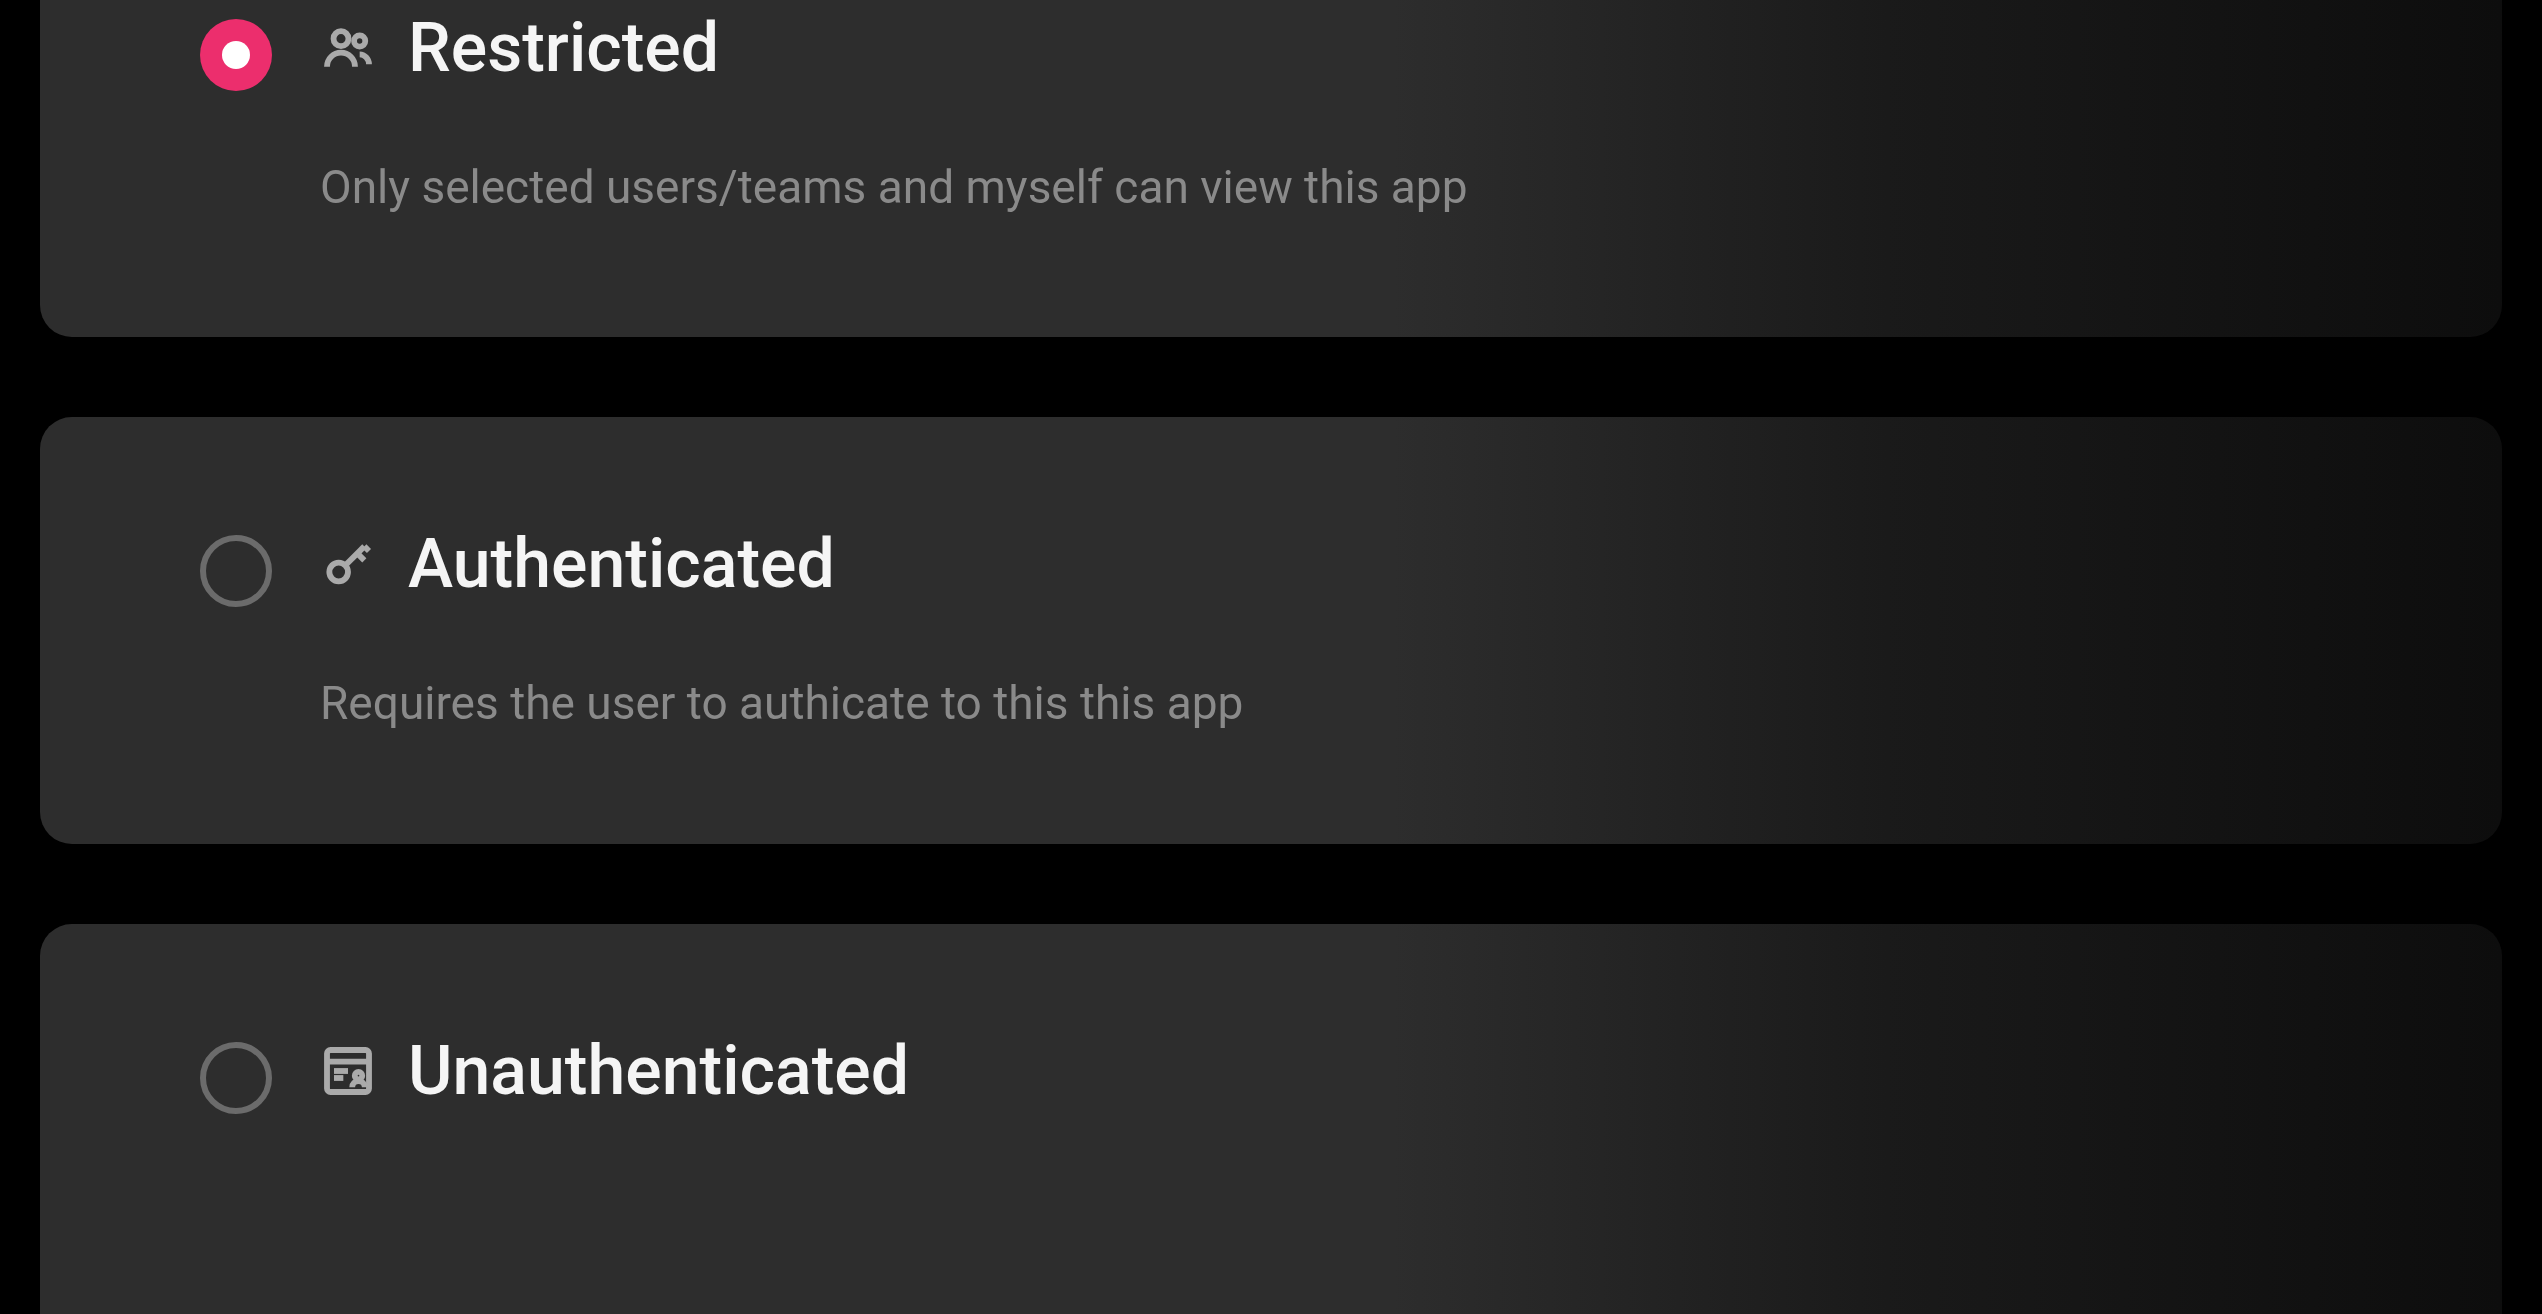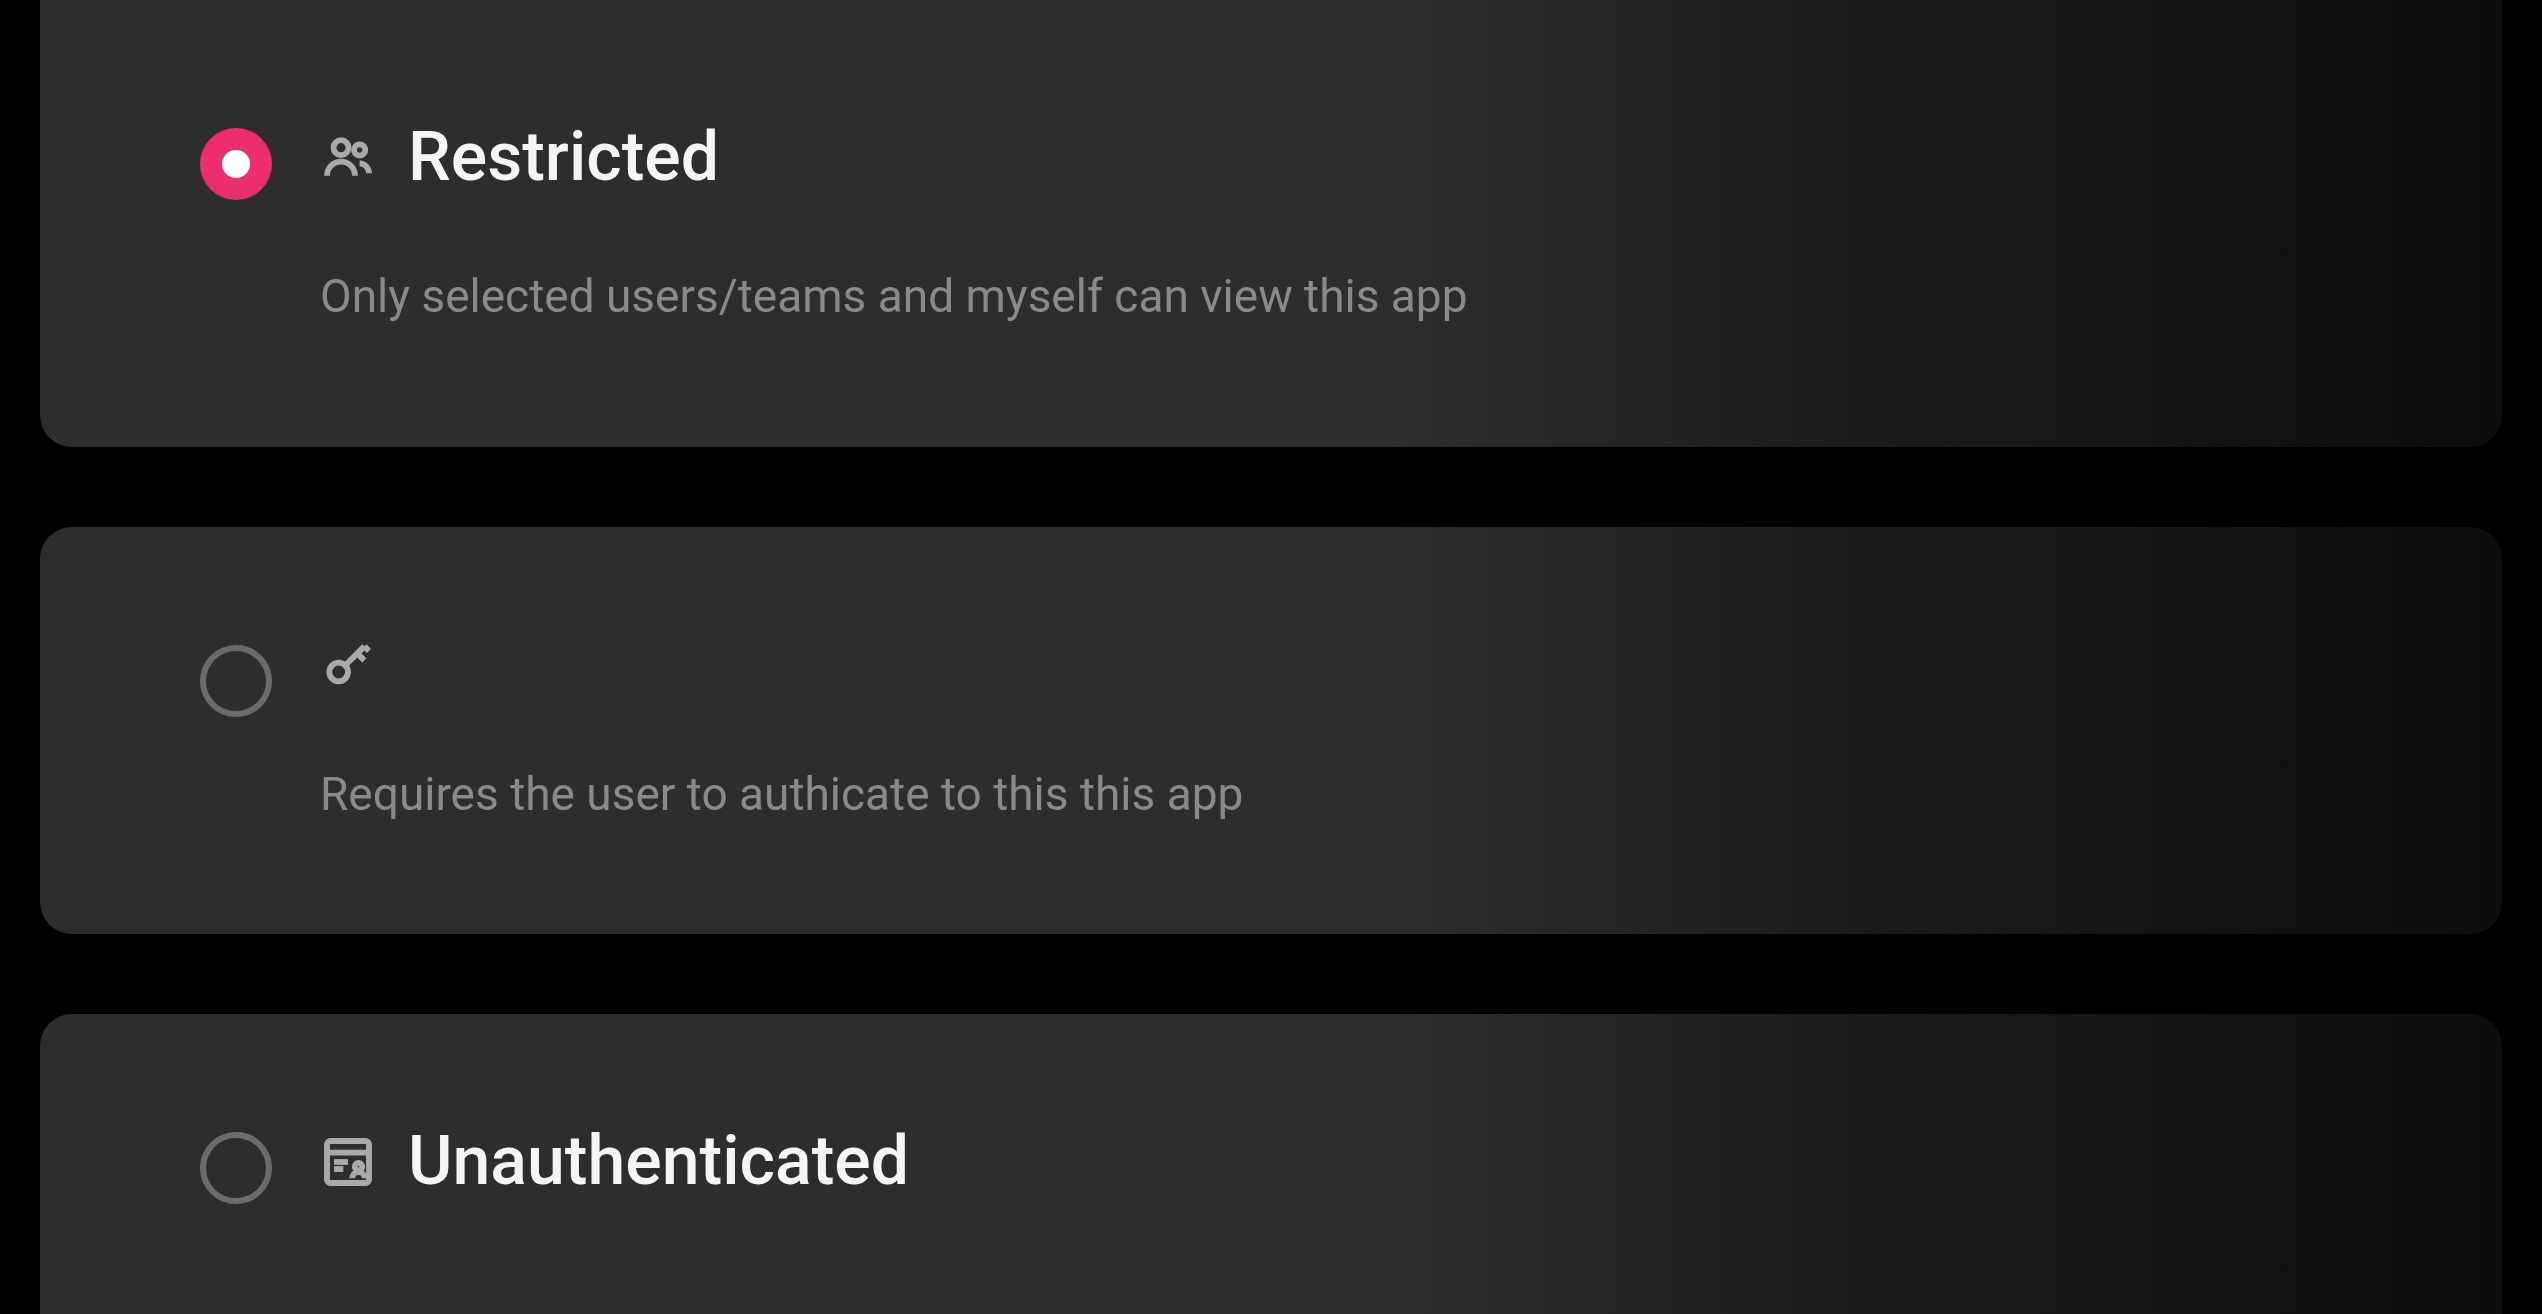--- a/index.html
+++ b/index.html
@@ -15,20 +15,21 @@
       padding: 0;
       overflow: hidden;
       border-radius: 40px;
     }
     .container {
       display: flex;
       flex-direction: column;
       gap: 80px;
       padding: 0 40px;
       height: 100%;
+      justify-content: flex-end;
     }
     .option-card {
       background: linear-gradient(90deg, #2d2d2d 0%, #2d2d2d 55%, #1a1a1a 75%, #0d0d0d 100%);
       border-radius: 32px;
       padding: 110px 160px;
       display: flex;
       align-items: flex-start;
       gap: 48px;
       cursor: pointer;
     }
@@ -136,20 +137,21 @@
     <div class="option-content">
       <div class="option-header">
         <span class="option-icon">
           <svg viewBox="0 0 24 24">
             <circle cx="8" cy="15" r="4"></circle>
             <path d="M11 12l8-8"></path>
             <path d="M16 7l3 3"></path>
             <path d="M19 4l2 2"></path>
           </svg>
         </span>
+        <span class="option-title">Authenticated</span>
       </div>
       <div class="option-description">Requires the user to authicate to this this app</div>
     </div>
   </div>
 
   <div class="option-card last">
     <div class="radio unselected"></div>
     <div class="option-content">
       <div class="option-header">
         <span class="option-icon">

